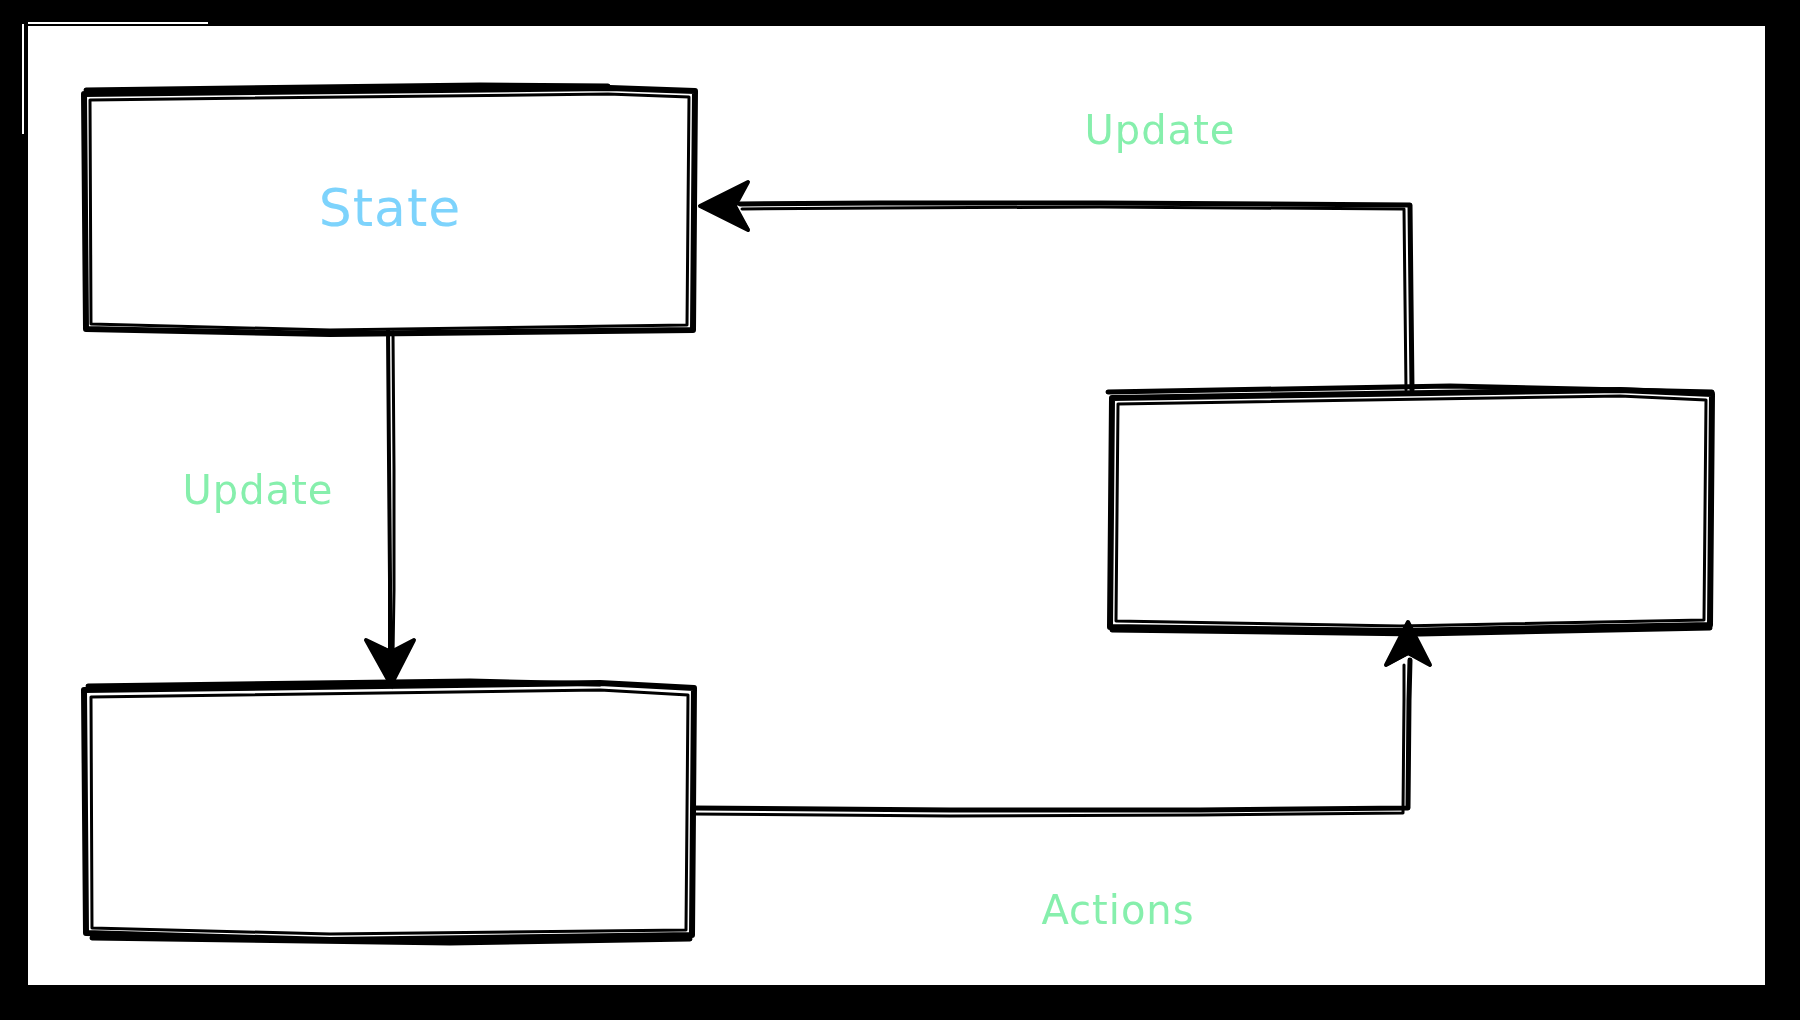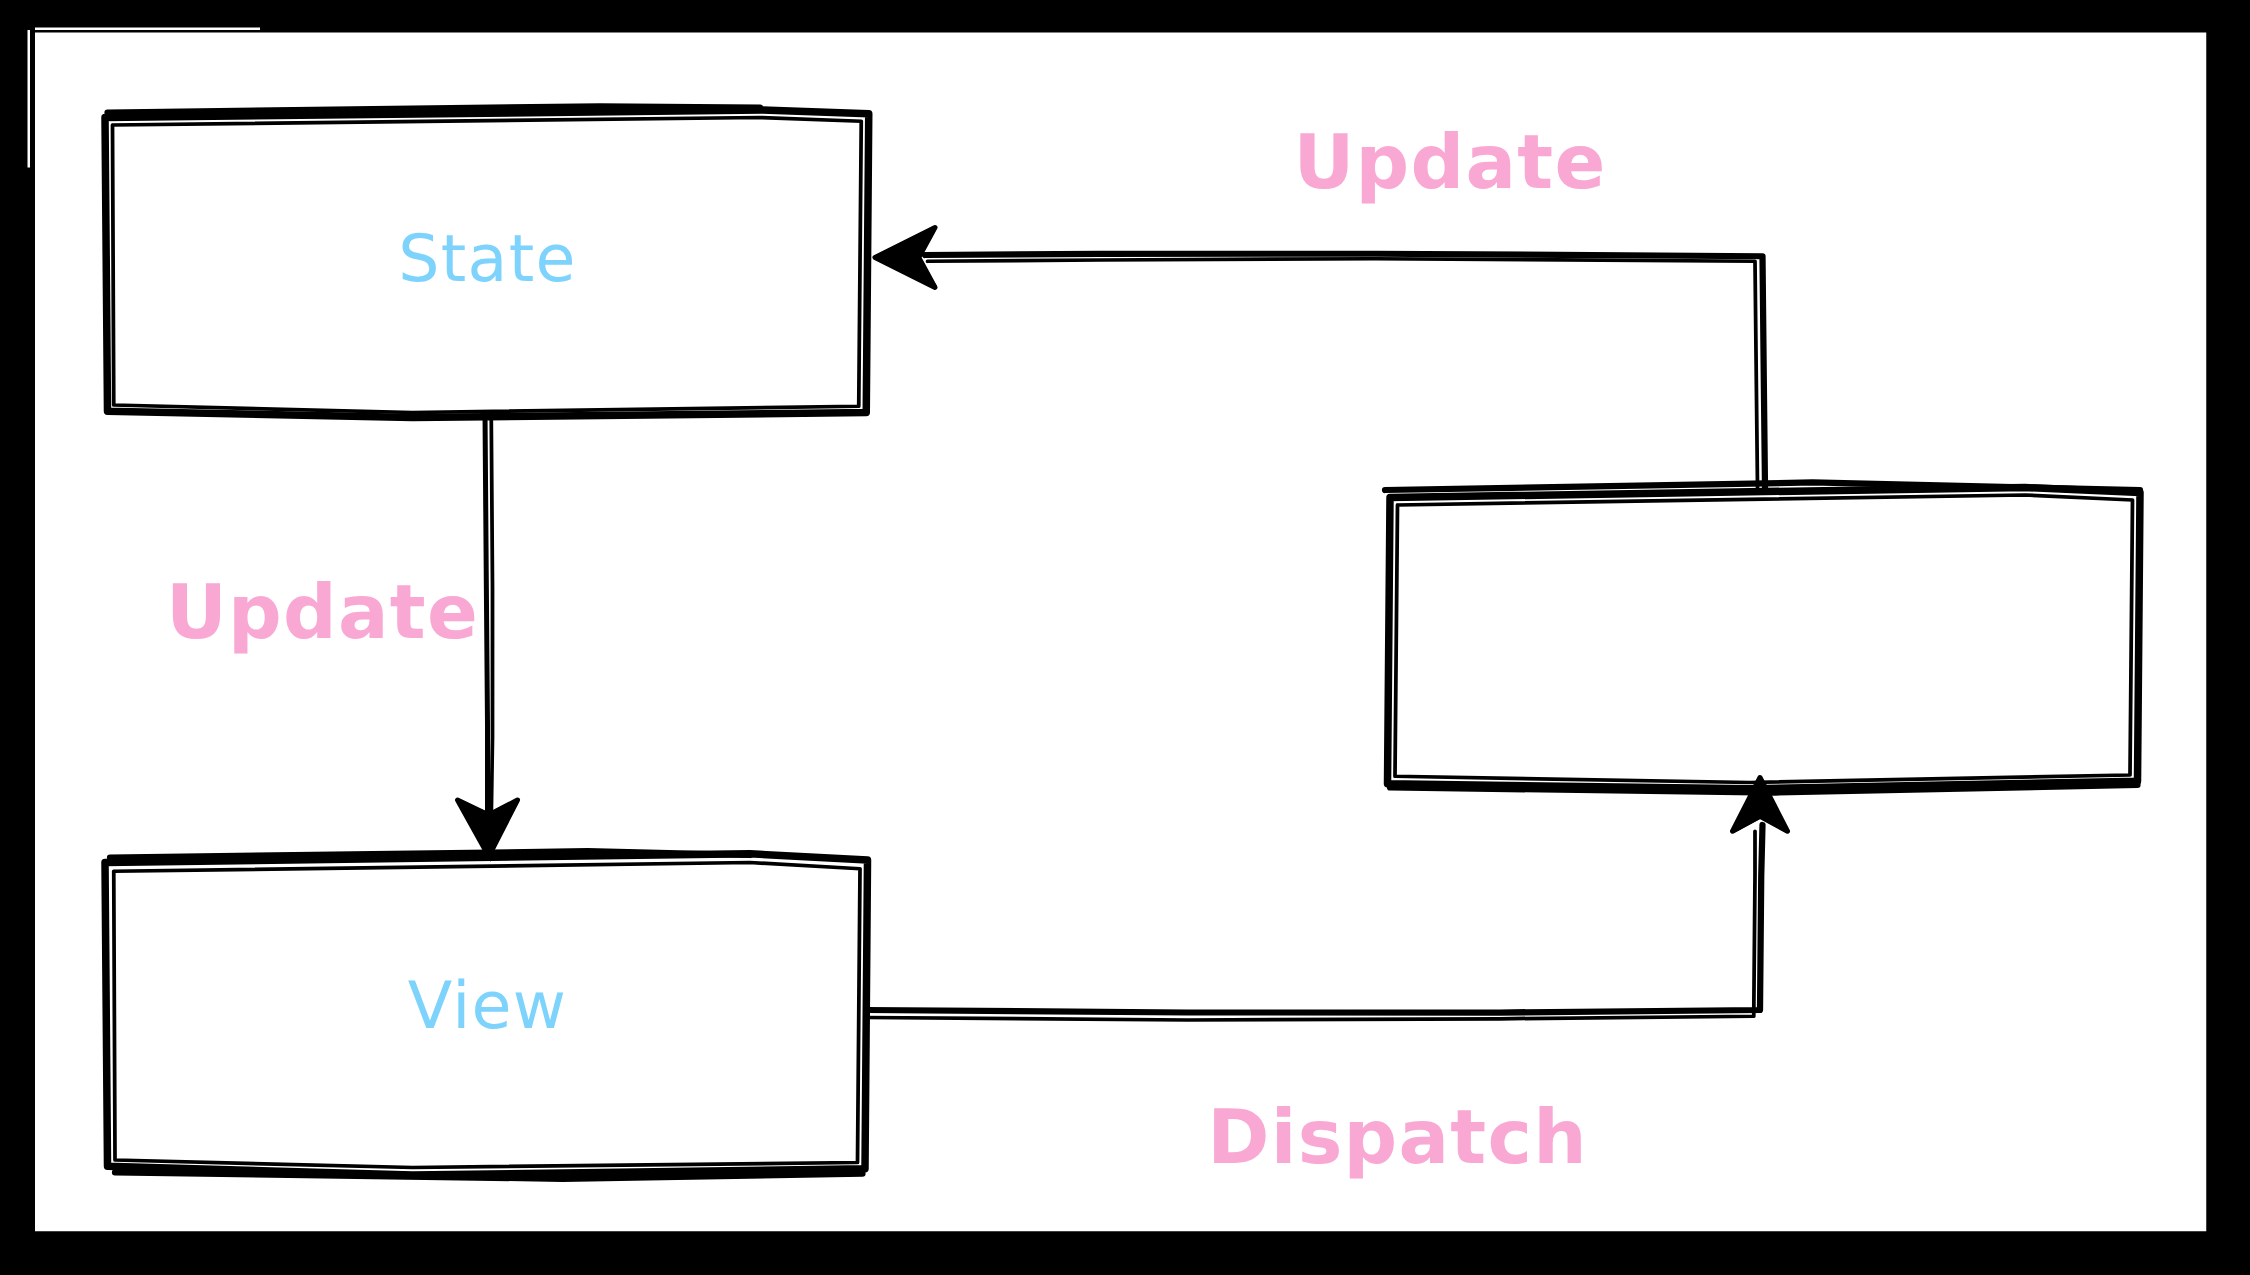--- a/index.html
+++ b/index.html
@@ -54,24 +54,24 @@
     font-family: "DejaVu Sans", sans-serif;
     font-size: 52px;
     font-weight: 400;
     letter-spacing: 1px;
     white-space: nowrap;
     transform: translate(-50%, -50%);
     pointer-events: none;
   }
   .edge-label {
     position: absolute;
-    color: #f9a8d4;
+    color: #86efac;
     font-family: "DejaVu Sans", sans-serif;
-    font-size: 60px;
-    font-weight: 700;
+    font-size: 40px;
+    font-weight: 400;
     letter-spacing: 1px;
     white-space: nowrap;
     transform: translate(-50%, -50%);
     pointer-events: none;
   }
   .node-hit {
     position: absolute;
     cursor: pointer;
   }
 </style>
@@ -126,26 +126,25 @@
       <path d="M 693 808 L 950 810 L 1200 810 L 1408 808 L 1409 700 L 1410 660" fill="none" stroke="#000000" stroke-width="5" stroke-linecap="round" stroke-linejoin="round"></path>
       <path d="M 693 814 L 950 816 L 1200 815 L 1403 813 L 1404 700 L 1404 665" fill="none" stroke="#000000" stroke-width="3" stroke-linecap="round" stroke-linejoin="round"></path>
 
       <path d="M 1386 665 L 1408 622 L 1430 665 L 1408 653 Z" fill="#000000" stroke="#000000" stroke-width="4" stroke-linejoin="round"></path>
       <path d="M 1390 663 L 1408 623 L 1409 653 Z" fill="#000000" stroke="#000000" stroke-width="3"></path>
     </g>
   </svg>
 
   <div class="node-label" style="left:390px; top:208px;">State</div>
 
-  <div class="node-label" style="left:390px; top:805px;">View</div>
 
 
   <div class="edge-label" style="left:258px; top:490px;">Update</div>
 
   <div class="edge-label" style="left:1160px; top:130px;">Update</div>
 
-  <div class="edge-label" style="left:1118px; top:910px;">Dispatch</div>
+  <div class="edge-label" style="left:1118px; top:910px;">Actions</div>
 
   <div class="node-hit" style="left:84px; top:88px; width:609px; height:242px;"></div>
   <div class="node-hit" style="left:84px; top:683px; width:609px; height:252px;"></div>
   <div class="node-hit" style="left:1108px; top:390px; width:604px; height:235px;"></div>
 
 </div>
 
 </body></html>

